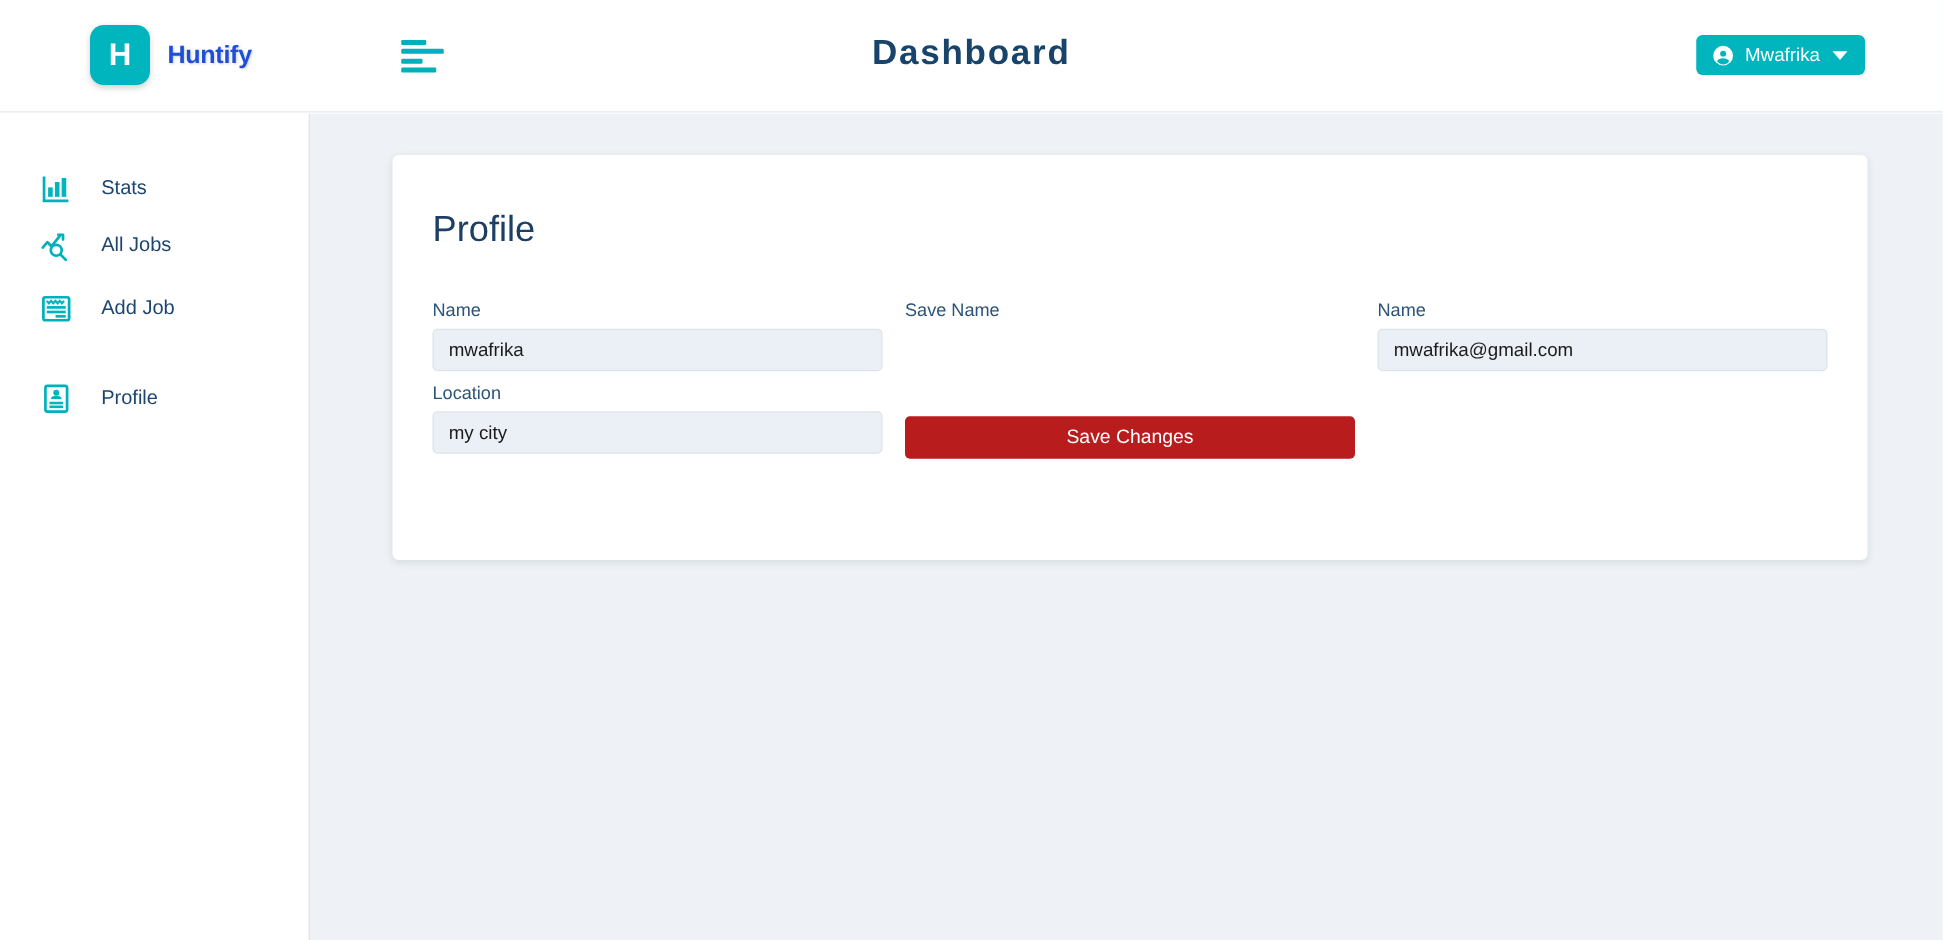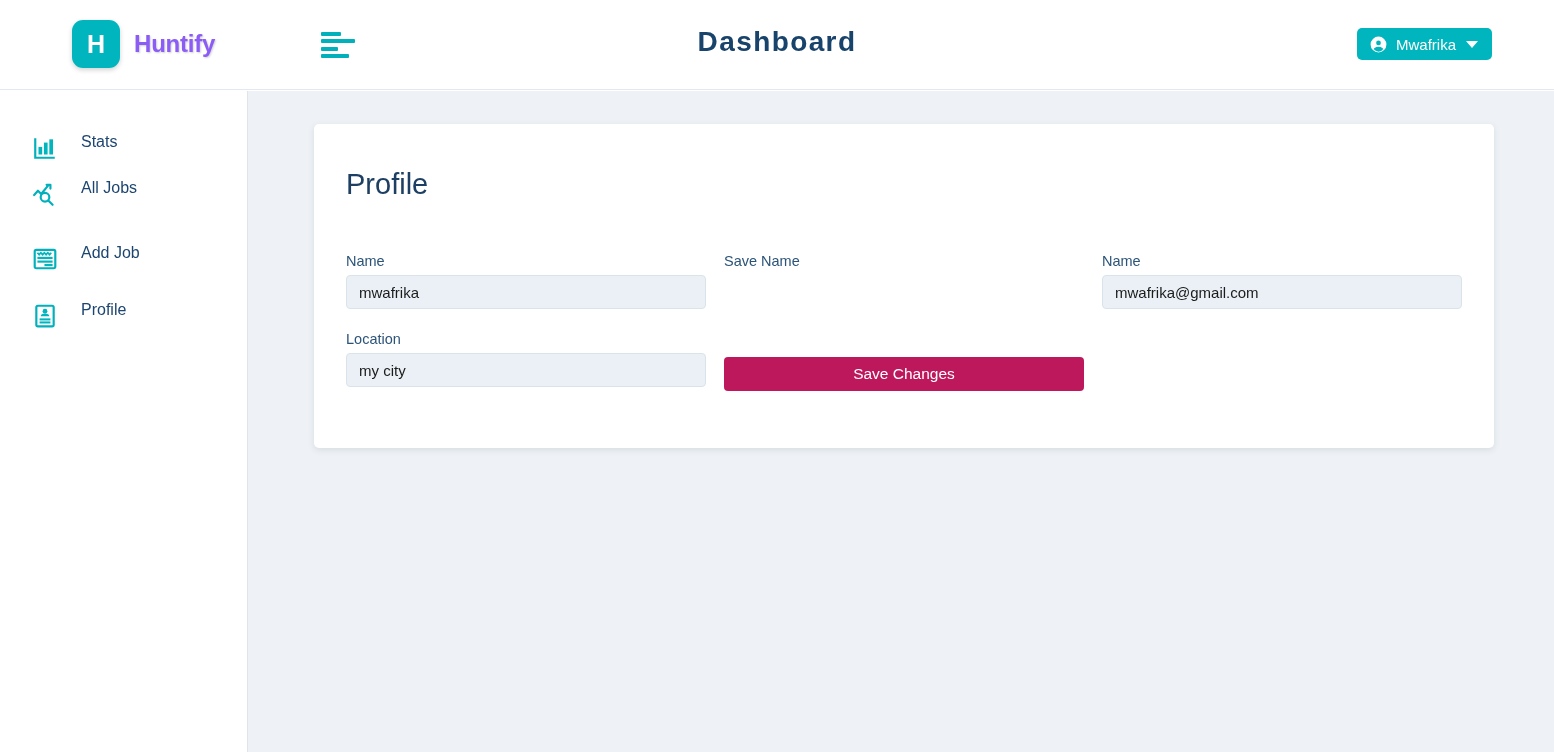--- a/index.html
+++ b/index.html
@@ -39,22 +39,22 @@
     justify-content: center;
     box-shadow: 0 2px 5px rgba(0,0,0,0.18);
   }
   .logo-letter {
     color: #ffffff;
     font-size: 25px;
     font-weight: bold;
     line-height: 1;
   }
   .brand-name {
-    color: #8b5cf6;
-    font-size: 24px;
+    color: #1d4ed8;
+    font-size: 20px;
     font-weight: bold;
     letter-spacing: -0.2px;
     text-shadow: 1px 1px 2px rgba(0,0,0,0.18);
   }
 
   .align-icon {
     position: absolute;
     left: 321px; top: 30px;
     width: 34px; height: 30px;
     cursor: pointer;
@@ -117,20 +117,21 @@
     width: 247px;
     height: 662px;
     background: #ffffff;
   }
   .nav-item {
     position: absolute;
     left: 30px;
     width: 200px;
     height: 36px;
     display: flex;
+    align-items: center;
     gap: 21px;
     cursor: pointer;
   }
   .nav-item .ic {
     width: 30px; height: 30px;
     display: flex;
     align-items: center;
     justify-content: center;
   }
   .nav-label {
@@ -167,21 +168,21 @@
   .form {
     position: absolute;
     left: 32px; top: 117px;
     width: 1116px;
   }
   .row {
     display: flex;
     gap: 18px;
   }
   .row + .row { margin-top: 10px; justify-content: flex-end; }
-  .field { width: 360px; margin-top: 12px; }
+  .field { width: 360px; }
   .field-label {
     display: block;
     color: #2c5479;
     font-size: 14.5px;
     margin-bottom: 6px;
   }
   .field-input {
     display: block;
     width: 360px;
     height: 34px;
@@ -192,21 +193,21 @@
     color: #1b1b1b;
     font-size: 15px;
     font-family: "Liberation Sans", sans-serif;
     outline: none;
   }
   .field-input::placeholder { color: #70767c; }
   .save-btn {
     width: 360px;
     height: 34px;
     margin-top: 26px;
-    background: #be185d;
+    background: #b91c1c;
     border: none;
     border-radius: 4px;
     color: #ffffff;
     font-size: 15.5px;
     font-family: "Liberation Sans", sans-serif;
     cursor: pointer;
   }
   .spacer { width: 360px; }
 </style>
 </head>
@@ -260,21 +261,21 @@
       <svg width="26" height="26" viewBox="0 0 24 24" fill="none" stroke="#00b0bb" stroke-width="2" aria-hidden="true">
         <path d="M2 13l3.5-4 3 3L15 4" stroke-linecap="round" stroke-linejoin="round"></path>
         <path d="M13.5 3.5H17V7" stroke-linecap="round" stroke-linejoin="round"></path>
         <circle cx="12" cy="15" r="4"></circle>
         <path d="M15 18l4 4" stroke-linecap="round"></path>
       </svg>
     </span>
     <span class="nav-label">All Jobs</span>
   </div>
 
-  <div class="nav-item" style="top:154px">
+  <div class="nav-item" style="top:139px">
     <span class="ic">
       <svg width="26" height="26" viewBox="0 0 24 24" aria-hidden="true">
         <rect x="2.5" y="3.5" width="19" height="17" rx="1.5" fill="none" stroke="#00b0bb" stroke-width="2"></rect>
         <path d="M5 6.2l1.6 1.8L8.2 6.2l1.6 1.8 1.6-1.8L13 8l1.6-1.8L16.2 8l1.6-1.8" fill="none" stroke="#00b5bd" stroke-width="1.6"></path>
         <rect x="5" y="10" width="14" height="2" fill="#00b5bd"></rect>
         <rect x="5" y="13.4" width="14" height="2" fill="#00b5bd"></rect>
         <rect x="11.5" y="16.6" width="7.5" height="2" fill="#00b5bd"></rect>
       </svg>
     </span>
     <span class="nav-label">Add Job</span>

